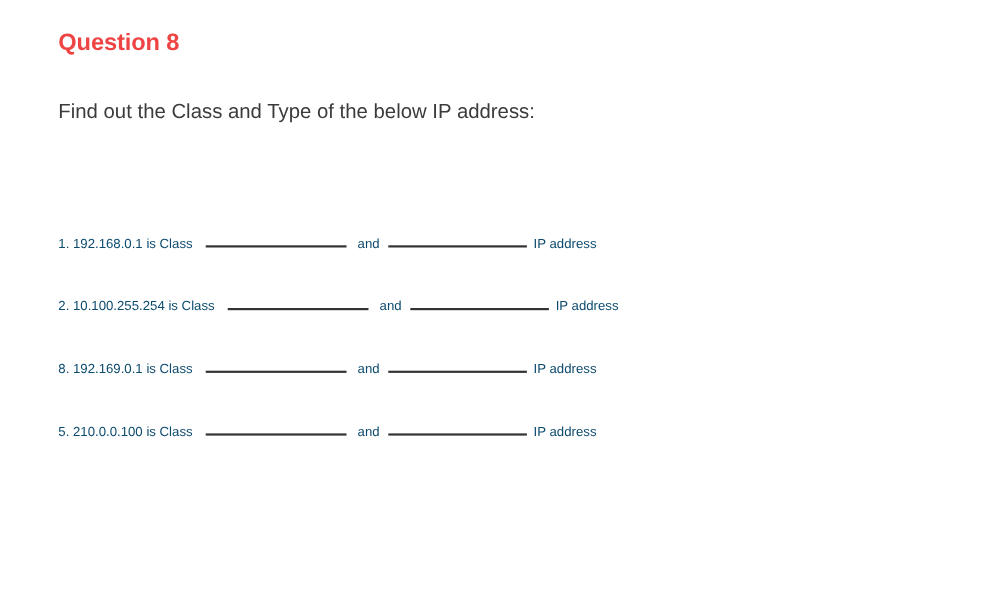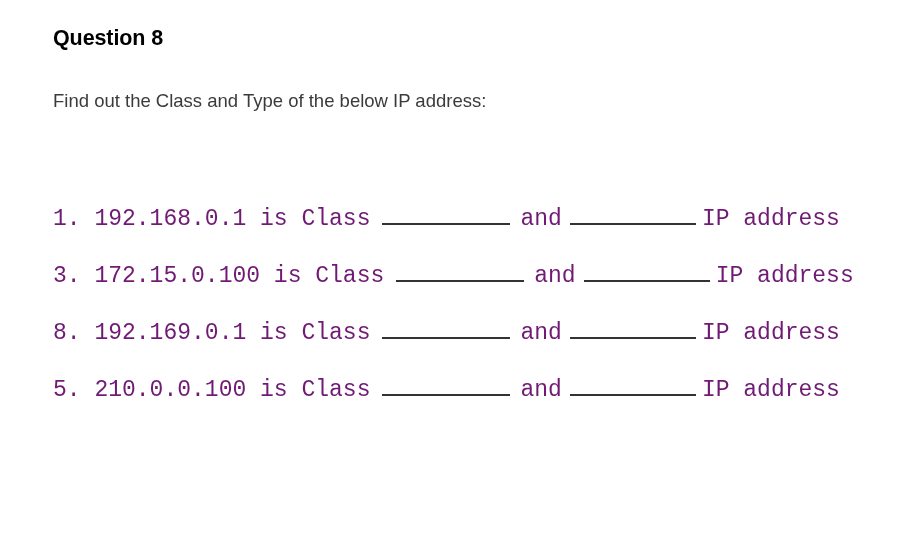--- a/index.html
+++ b/index.html
@@ -25,21 +25,21 @@
   }
 
   .question-title {
     position: absolute;
     left: 53px;
     top: 26px;
     margin: 0;
     font-size: 21.5px;
     font-weight: bold;
     letter-spacing: -0.1px;
-    color: #000000;
+    color: #ef4444;
     line-height: 1.2;
   }
 
   .question-prompt {
     position: absolute;
     left: 53px;
     top: 89px;
     margin: 0;
     font-size: 18.5px;
     font-weight: normal;
@@ -53,25 +53,24 @@
     left: 53px;
     top: 203px;
     right: 0;
     margin: 0;
     padding: 0;
     list-style: none;
   }
 
   .answer-row {
     height: 57px;
-    font-size: 23px;
+    font-size: 12px;
     line-height: 27px;
-    color: #701a75;
+    color: #0c4a6e;
     white-space: nowrap;
-    font-family: Liberation Mono, monospace;
   }
 
   .row-label {
     display: inline;
   }
 
   .blank {
     display: inline-block;
     vertical-align: baseline;
     border-bottom: 2px solid #333333;
@@ -107,24 +106,24 @@
   <h1 class="question-title">Question 8</h1>
 
   <p class="question-prompt">Find out the Class and Type of the below IP address:</p>
 
   <ol class="answer-list">
 
     <li class="answer-row">
       <span class="row-label">1. 192.168.0.1 is Class</span><span class="blank blank-class"></span><span class="conj">and</span><span class="blank blank-type"></span><span class="suffix">IP address</span>
     </li>
 
+    <li class="answer-row">
+      <span class="row-label">2. 10.100.255.254 is Class</span><span class="blank blank-class"></span><span class="conj">and</span><span class="blank blank-type"></span><span class="suffix">IP address</span>
+    </li>
 
-    <li class="answer-row">
-      <span class="row-label">3. 172.15.0.100 is Class</span><span class="blank blank-class"></span><span class="conj">and</span><span class="blank blank-type"></span><span class="suffix">IP address</span>
-    </li>
 
     <li class="answer-row">
       <span class="row-label">8. 192.169.0.1 is Class</span><span class="blank blank-class"></span><span class="conj">and</span><span class="blank blank-type"></span><span class="suffix">IP address</span>
     </li>
 
     <li class="answer-row">
       <span class="row-label">5. 210.0.0.100 is Class</span><span class="blank blank-class"></span><span class="conj">and</span><span class="blank blank-type"></span><span class="suffix">IP address</span>
     </li>
 
 

